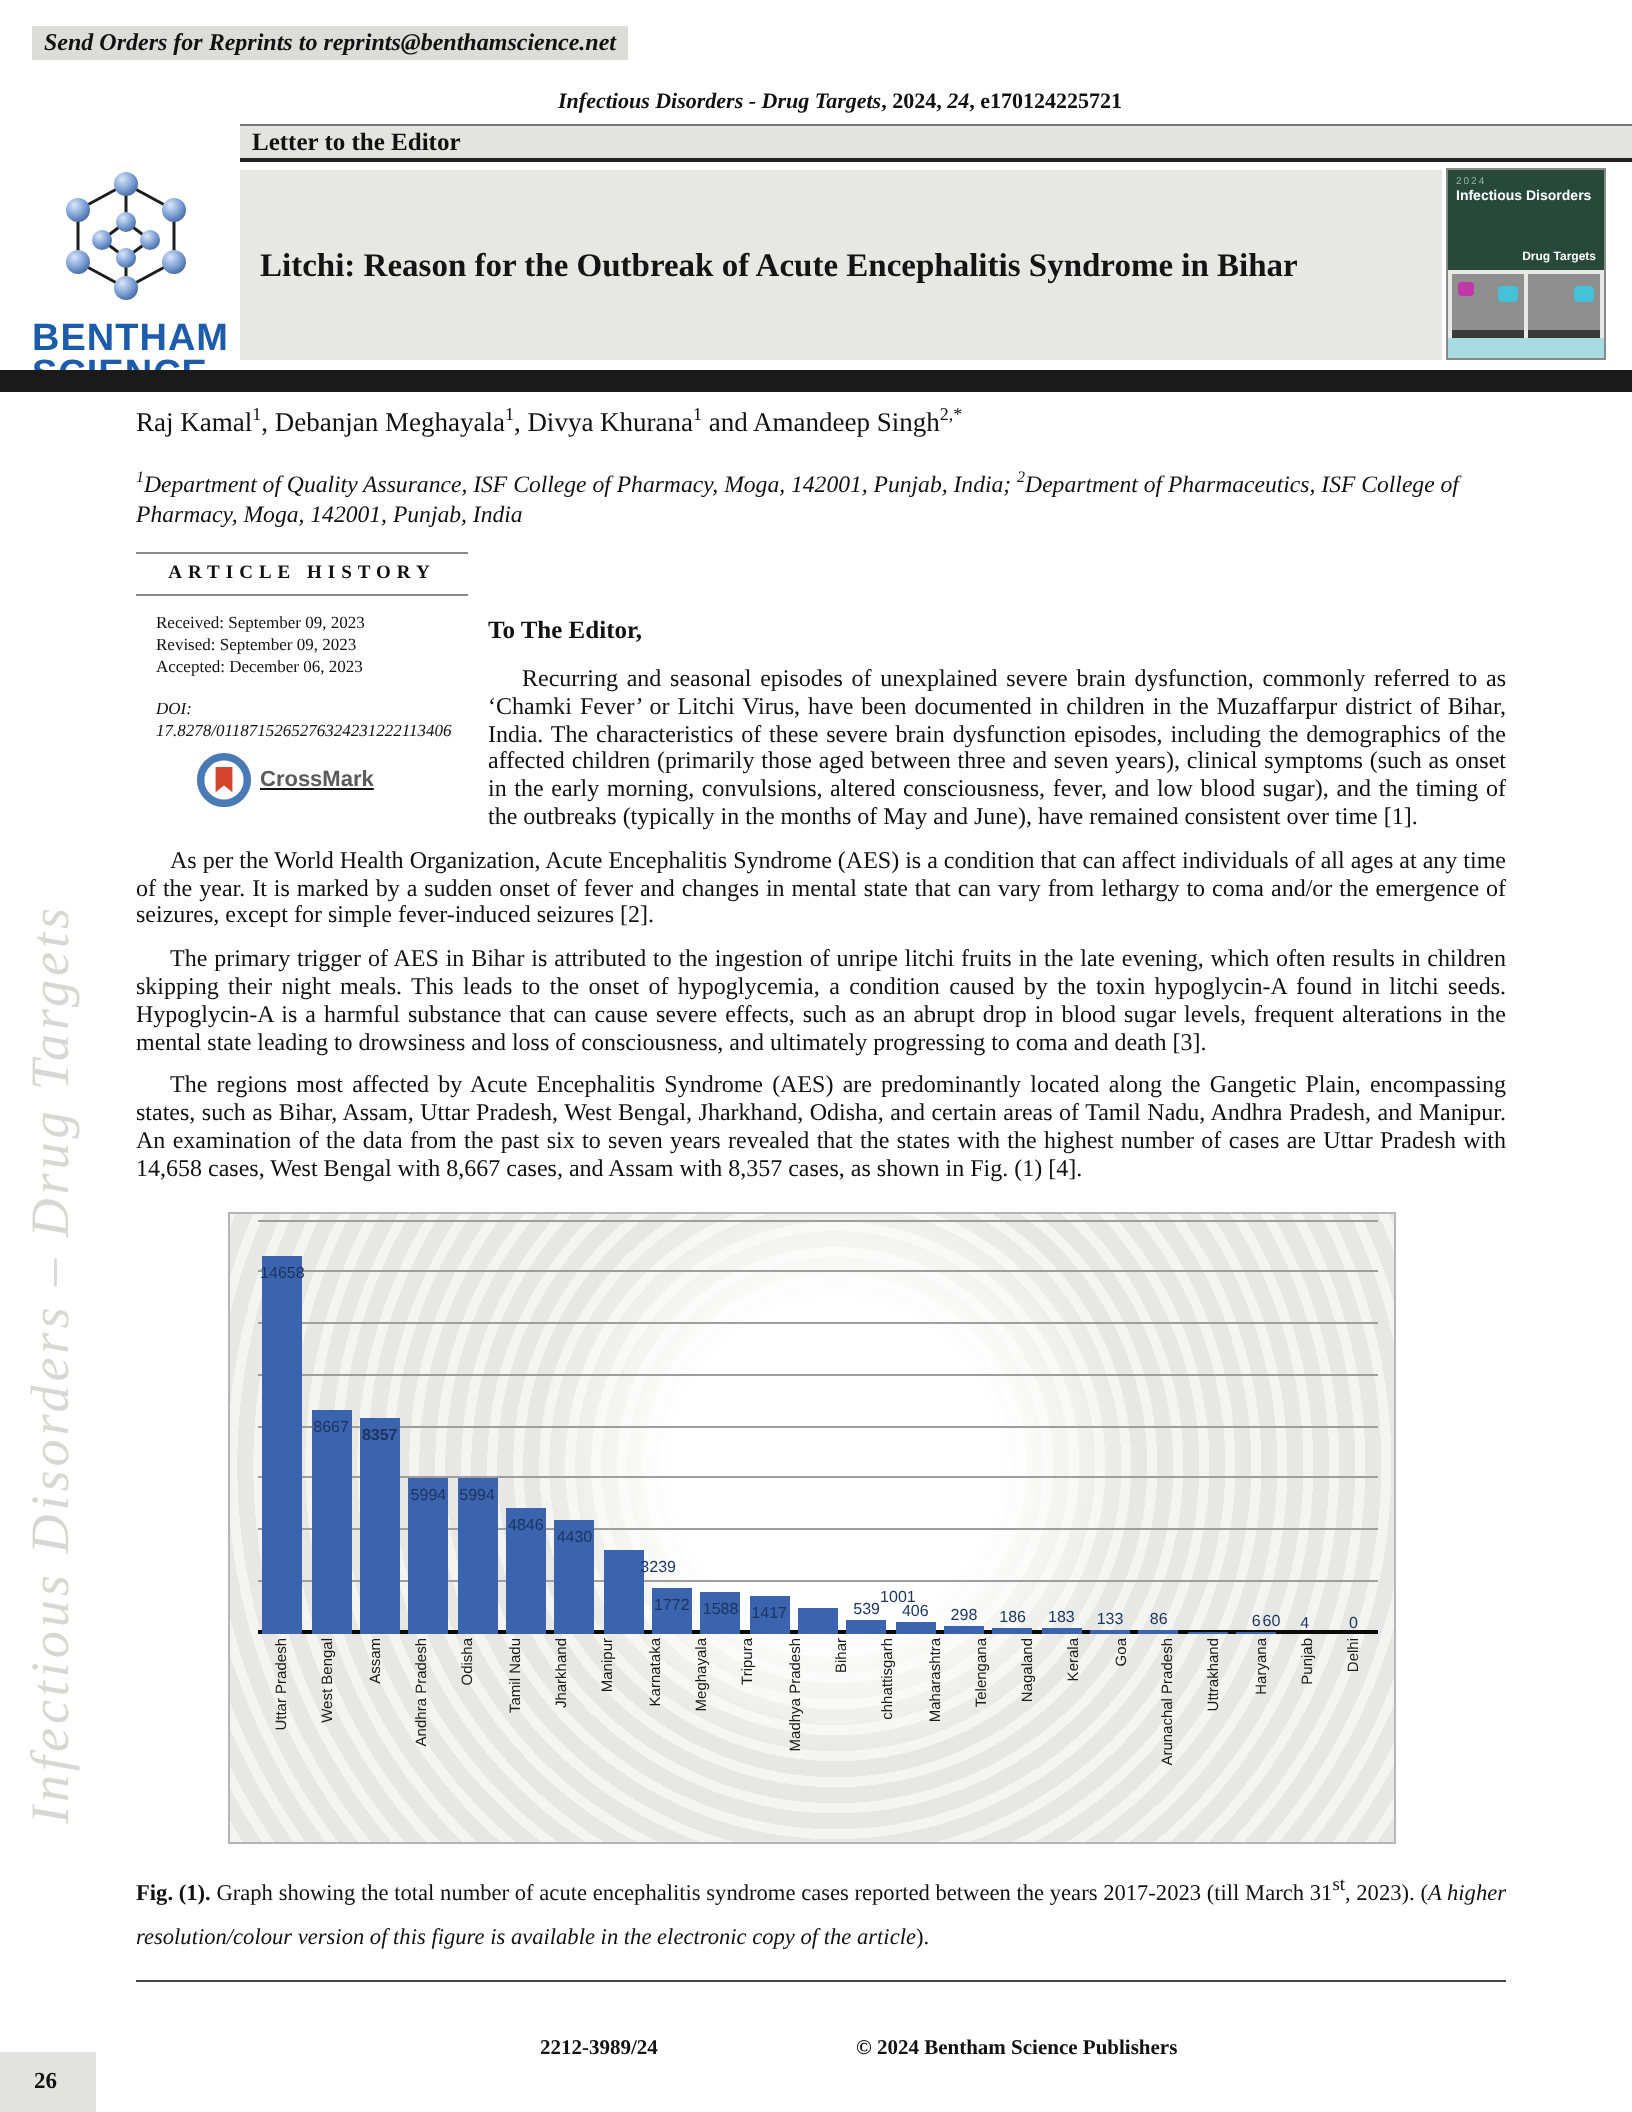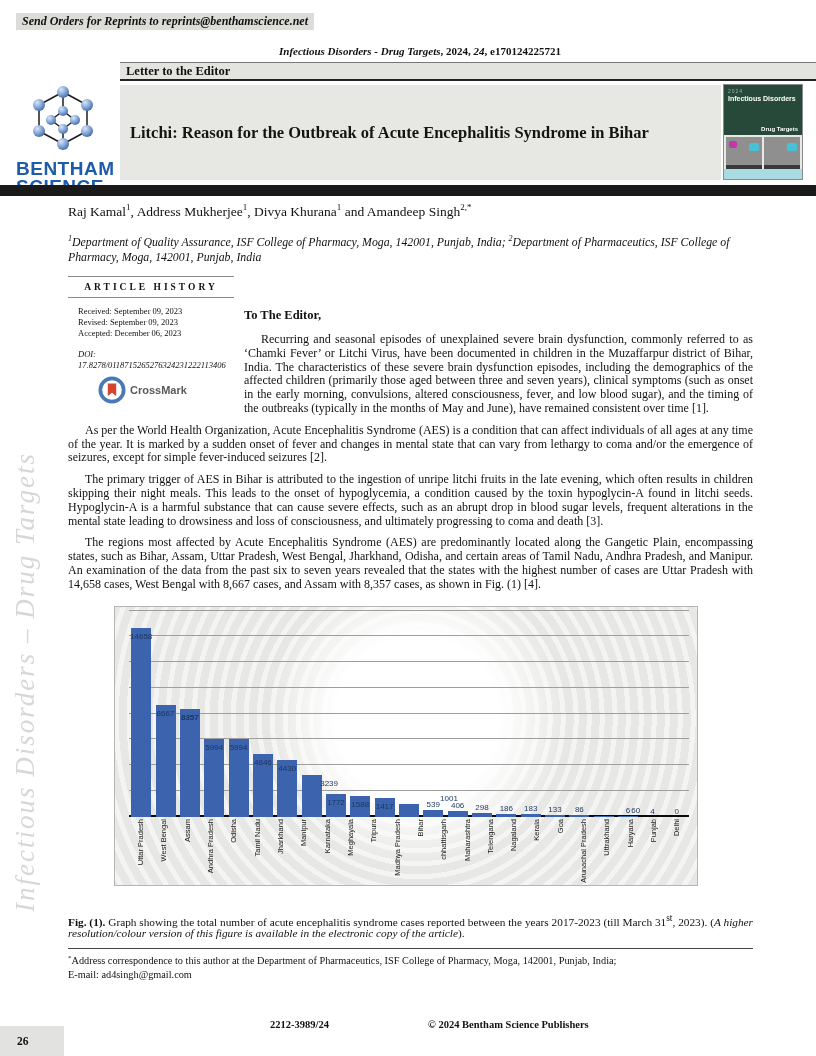--- a/index.html
+++ b/index.html
@@ -72,30 +72,30 @@
   
   .main { position:absolute; top:270px; left:68px; right:63px; }
   .article-history { float:left; width:166px; margin:6px 10px 6px 0; }
   .ah-head {
     border-top:1.2px solid #8a8a8a; border-bottom:1.2px solid #8a8a8a;
     text-align:center; font-weight:bold; font-size:9.5px; letter-spacing:3px;
     padding:5px 0; margin-bottom:8px;
   }
   .ah-line { font-size:8.5px; line-height:11px; padding-left:10px; }
   .ah-doi { font-style:italic; font-size:8.5px; line-height:11px; padding-left:10px; margin-top:10px; }
-  .crossmark { display:flex; align-items:center; gap:4px; margin:5px 0 0 30px; }
+  .crossmark { display:flex; align-items:center; gap:4px; margin:5px 0 0 30px;text-decoration:underline; }
   .crossmark-label { font-family:"Liberation Sans", sans-serif; font-weight:bold; font-size:11px; color:#5a5a5a; }
   .salutation { margin:38px 0 10px 0; font-weight:bold; font-size:12.5px; }
   .main p.body-p {
     font-size:12px; line-height:13.8px; text-align:justify;
     text-indent:17px; margin-bottom:8px;
   }
   
   .figure-box {
-    position:relative; margin:14px 0 0 46px; width:584px; height:280px;
+    position:relative; margin:14px 0 0 46px; width:584px; height:316px;
     border:1px solid #b5b5b5; overflow:hidden;
     background:
       radial-gradient(circle 150px at 52% 40%, #ffffff 55%, rgba(255,255,255,0) 100%),
       repeating-radial-gradient(circle at 52% 40%, rgba(255,255,255,0.55) 0 5px, rgba(255,255,255,0) 5px 13px),
       linear-gradient(#e7e7e5,#e7e7e5);
   }
   .chart-plot { position:absolute; left:14px; right:8px; top:4px; height:206px; }
   .gridline { position:absolute; left:0; right:0; height:1px; background:#9e9e9e; }
   .axis-baseline { position:absolute; left:0; right:0; bottom:0; height:2px; background:#0a0a0a; }
   .bars { position:absolute; left:0; right:0; top:0; bottom:0; display:flex; align-items:flex-end; }
@@ -110,30 +110,30 @@
     white-space:nowrap;
   }
   .chart-xlabels { position:absolute; left:14px; right:8px; top:212px; height:64px; display:flex; }
   .xlabel-cell { flex:1; display:flex; justify-content:center; align-items:flex-start; }
   .xlabel-cell span {
     writing-mode:vertical-rl; transform:rotate(180deg);
     font-family:"Liberation Sans", sans-serif; font-size:7.5px; color:#1a1a1a;
     white-space:nowrap; line-height:1;
   }
   
-  .fig-caption { margin-top:26px; font-size:11.3px; line-height:12px; text-align:justify; }
+  .fig-caption { margin-top:10px; font-size:11.3px; line-height:23px; text-align:justify; }
   .fig-caption .lbl { font-weight:bold; }
   .fig-caption .it { font-style:italic; }
   .foot-rule { border-top:1.5px solid #444; margin-top:9px; }
   .footnote { font-size:10.3px; line-height:13px; margin-top:3px; }
   .footnote sup { font-size:7px; }
   .footer-issn { position:absolute; top:1019px; left:270px; font-size:10.5px; font-weight:bold; }
   .footer-copy { position:absolute; top:1019px; left:428px; font-size:10.5px; font-weight:bold; }
   .page-num {
-    position:absolute; left:0; top:1026px; width:64px; height:30px;
+    position:absolute; left:0; top:1026px; width:48px; height:30px;
     background:#e2e2e0; font-weight:bold; font-size:11.5px;
     display:flex; align-items:center; padding-left:17px;
   }
 </style>
 </head>
 <body>
 
 <div class="page">
 
   <div class="side-strip">
@@ -206,21 +206,21 @@
       </div>
       <div class="cover-img">
         <div class="blob cyan"></div>
       </div>
     </div>
     <div class="cover-bottom"></div>
   </div>
 
   <div class="black-bar"></div>
 
-  <div class="authors" id="authors-line"><span>Raj Kamal</span><sup>1</sup>, <span>Address Mukherjee</span><sup>1</sup>, <span>Divya Khurana</span><sup>1</sup> and <span>Amandeep Singh</span><sup>2,*</sup></div>
+  <div class="authors" id="authors-line"><span>Raj Kamal</span><sup>1</sup>, <span>Debanjan Meghayala</span><sup>1</sup>, <span>Divya Khurana</span><sup>1</sup> and <span>Amandeep Singh</span><sup>2,*</sup></div>
 
   <div class="affiliation" id="affiliations"><sup>1</sup><span>Department of Quality Assurance, ISF College of Pharmacy, Moga, 142001, Punjab, India; </span><sup>2</sup><span>Department of Pharmaceutics, ISF College of Pharmacy, Moga, 142001, Punjab, India</span></div>
 
   <div class="main">
 
     <div class="article-history">
       <div class="ah-head">ARTICLE HISTORY</div>
       <div class="ah-line"><span>Received:</span> <span>September 09, 2023</span></div>
       <div class="ah-line"><span>Revised:</span> <span>September 09, 2023</span></div>
       <div class="ah-line"><span>Accepted:</span> <span>December 06, 2023</span></div>
@@ -423,23 +423,19 @@
             <span>Delhi</span>
           </div>
         </div>
     </div>
 
     <div class="fig-caption">
       <span class="lbl">Fig. (1).</span><span> Graph showing the total number of acute encephalitis syndrome cases reported between the years 2017-2023 (till March 31</span><sup>st</sup><span>, 2023). (</span><span class="it">A higher resolution/colour version of this figure is available in the electronic copy of the article</span><span>).</span>
     </div>
 
     <div class="foot-rule"></div>
-    <div class="footnote">
-      <sup>*</sup><span>Address correspondence to this author at the Department of Pharmaceutics, ISF College of Pharmacy, Moga, 142001, Punjab, India;</span><br>
-      <span>E-mail: </span><span>ad4singh@gmail.com</span>
-    </div>
   </div>
 
   <div class="footer-issn">2212-3989/24</div>
   <div class="footer-copy">© 2024 Bentham Science Publishers</div>
   <div class="page-num">26</div>
 
 </div>
 
 </body></html>

